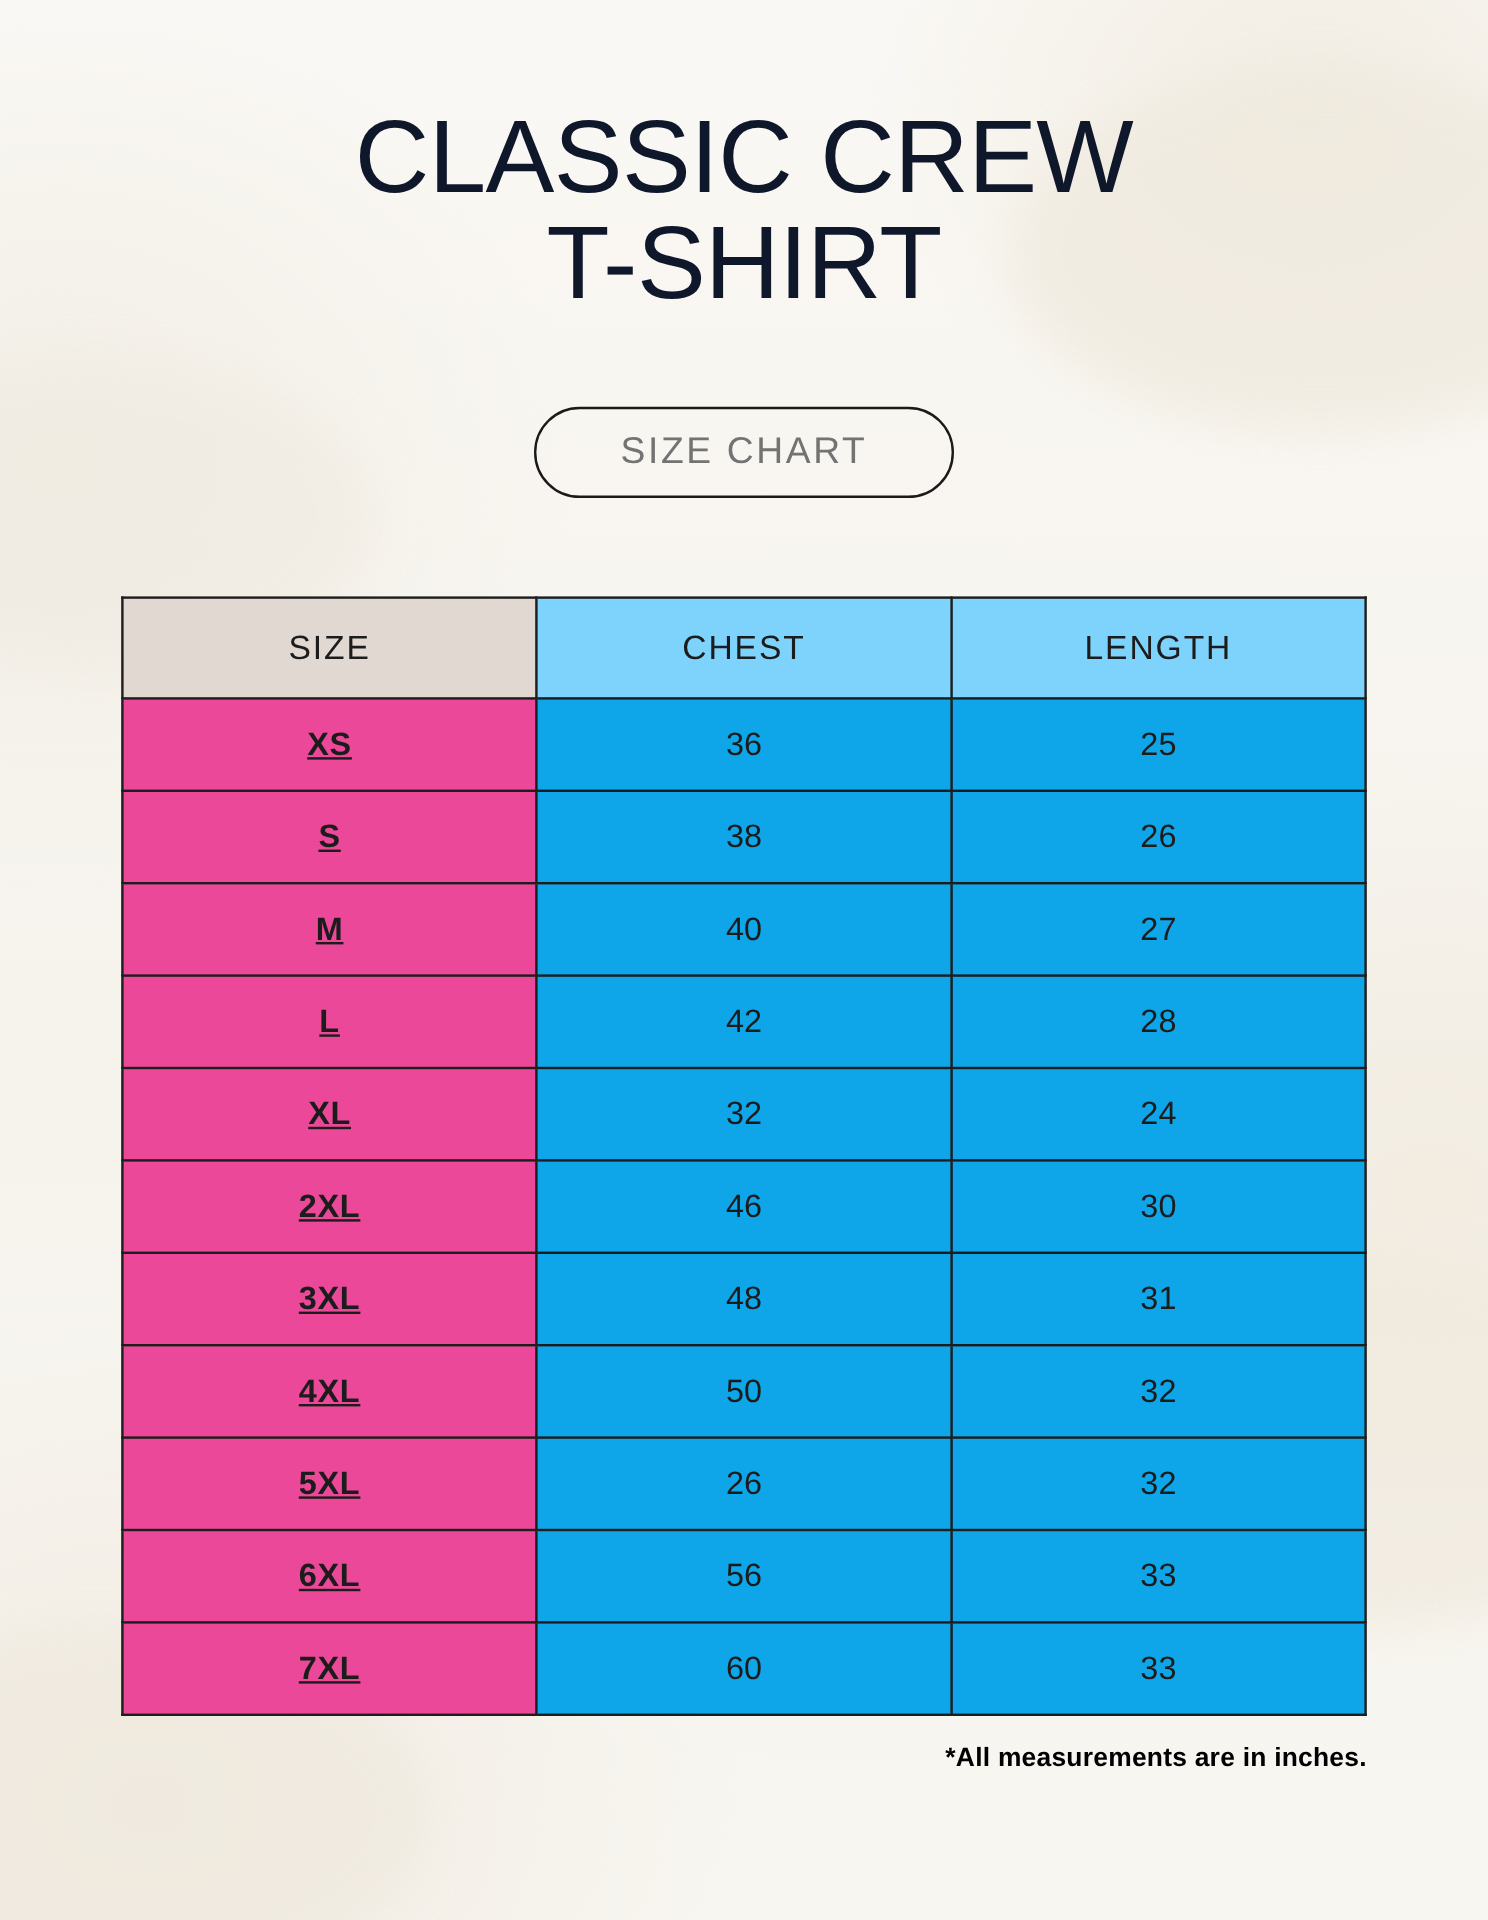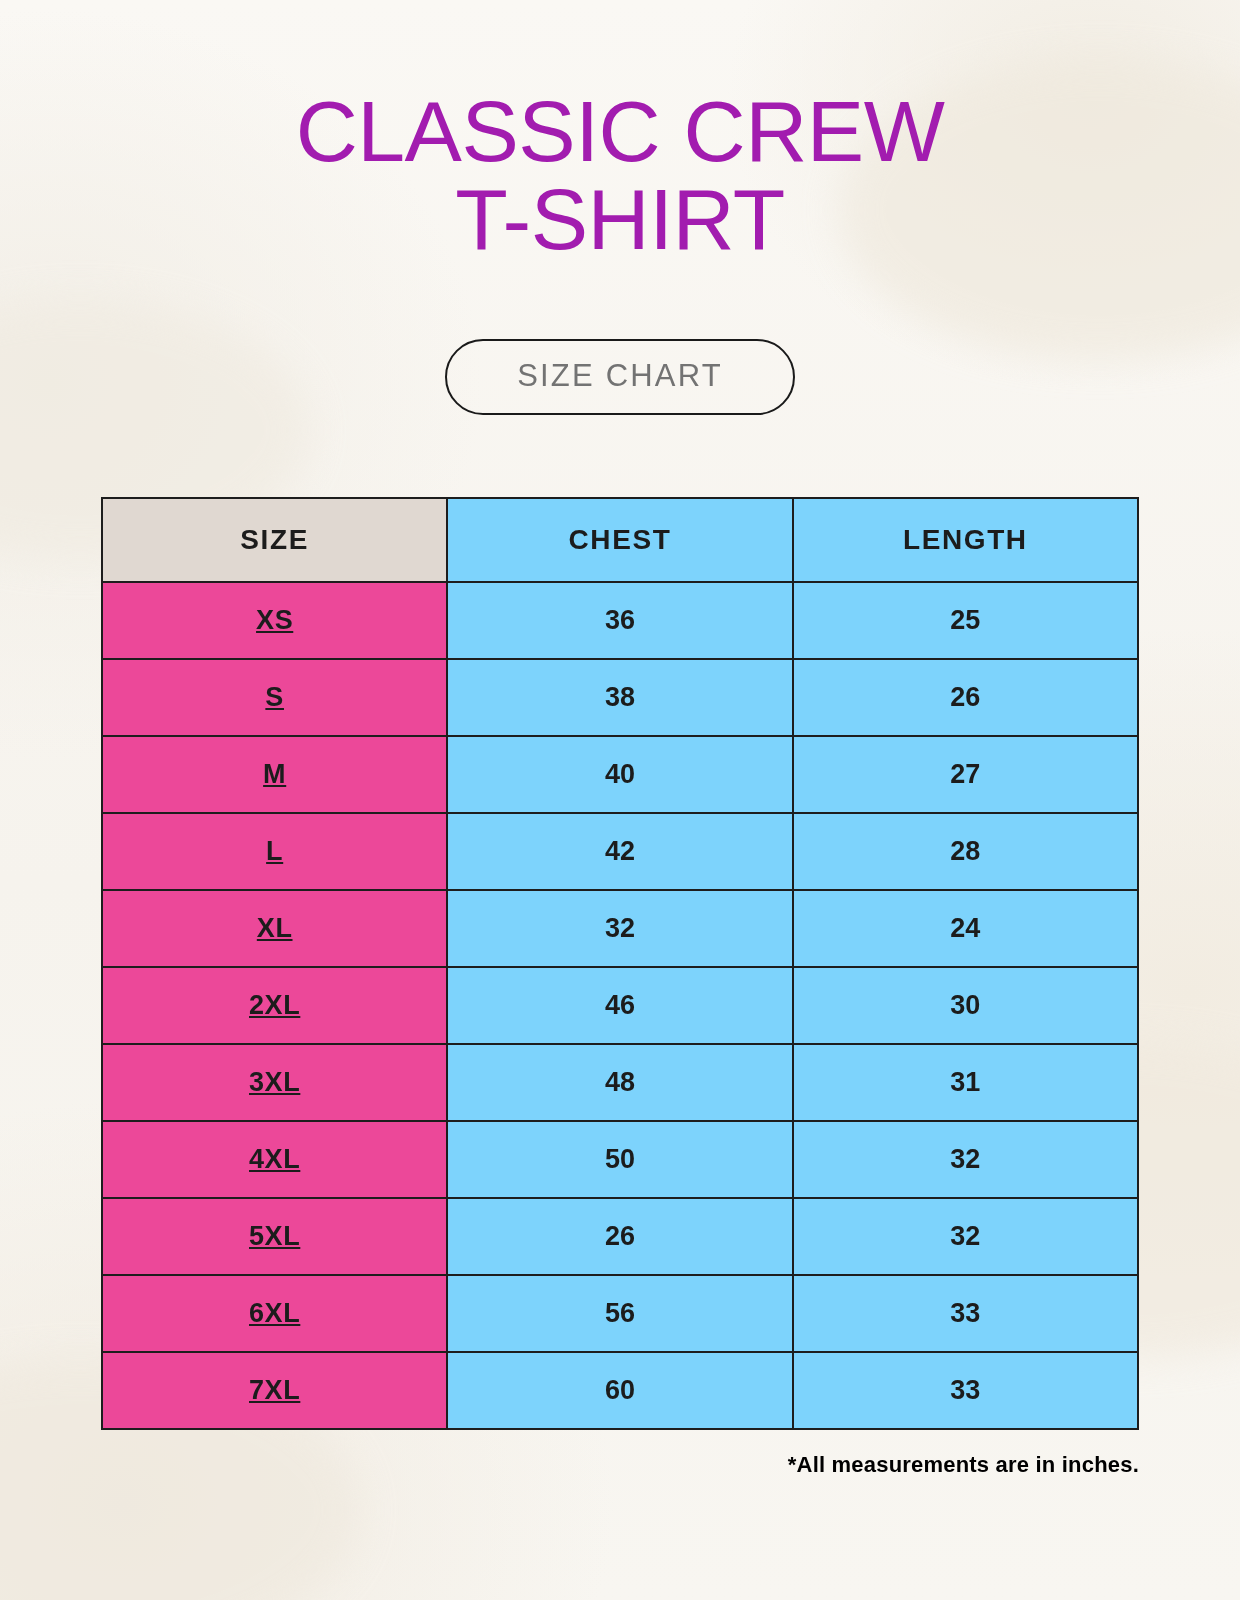--- a/index.html
+++ b/index.html
@@ -47,21 +47,21 @@
     height: 1600px;
     padding: 0 100px;
   }
 
   .title {
     text-align: center;
     font-size: 86px;
     line-height: 1.02;
     letter-spacing: -0.5px;
     font-weight: 400;
-    color: #a21caf;
+    color: #0f172a;
     padding-top: 88px;
     white-space: pre-line;
   }
 
   .badge-wrap {
     display: flex;
     justify-content: center;
     margin-top: 76px;
   }
   .badge {
@@ -90,36 +90,36 @@
     border: 2px solid #1d1d1d;
     text-align: center;
     height: 77px;
     font-size: 27px;
     color: #1c1c1c;
   }
 
   thead th {
     height: 84px;
     font-size: 28px;
-    font-weight: 700;
+    font-weight: 400;
     letter-spacing: 1.6px;
   }
 
   thead th.col-size  { background: #e0d8d1; }
   thead th.col-meas  { background: #7dd3fc; }
 
   tbody td.cell-size {
     background: #ec4899;
     font-weight: 700;
     letter-spacing: .6px;
     text-decoration: underline;
   }
   tbody td.cell-val {
-    background: #7dd3fc;
-    font-weight: 700;
+    background: #0ea5e9;
+    font-weight: 400;
   }
 
   .footnote {
     width: 1038px;
     margin: 22px auto 0;
     text-align: right;
     font-size: 22px;
     font-weight: 700;
     color: #000000;
     letter-spacing: .2px;

